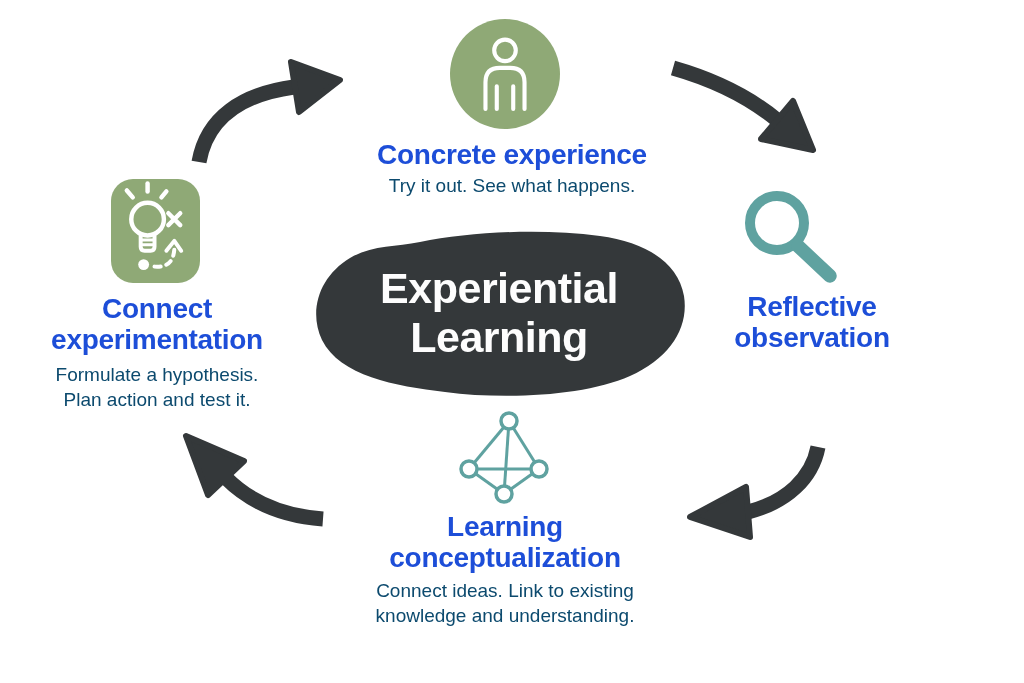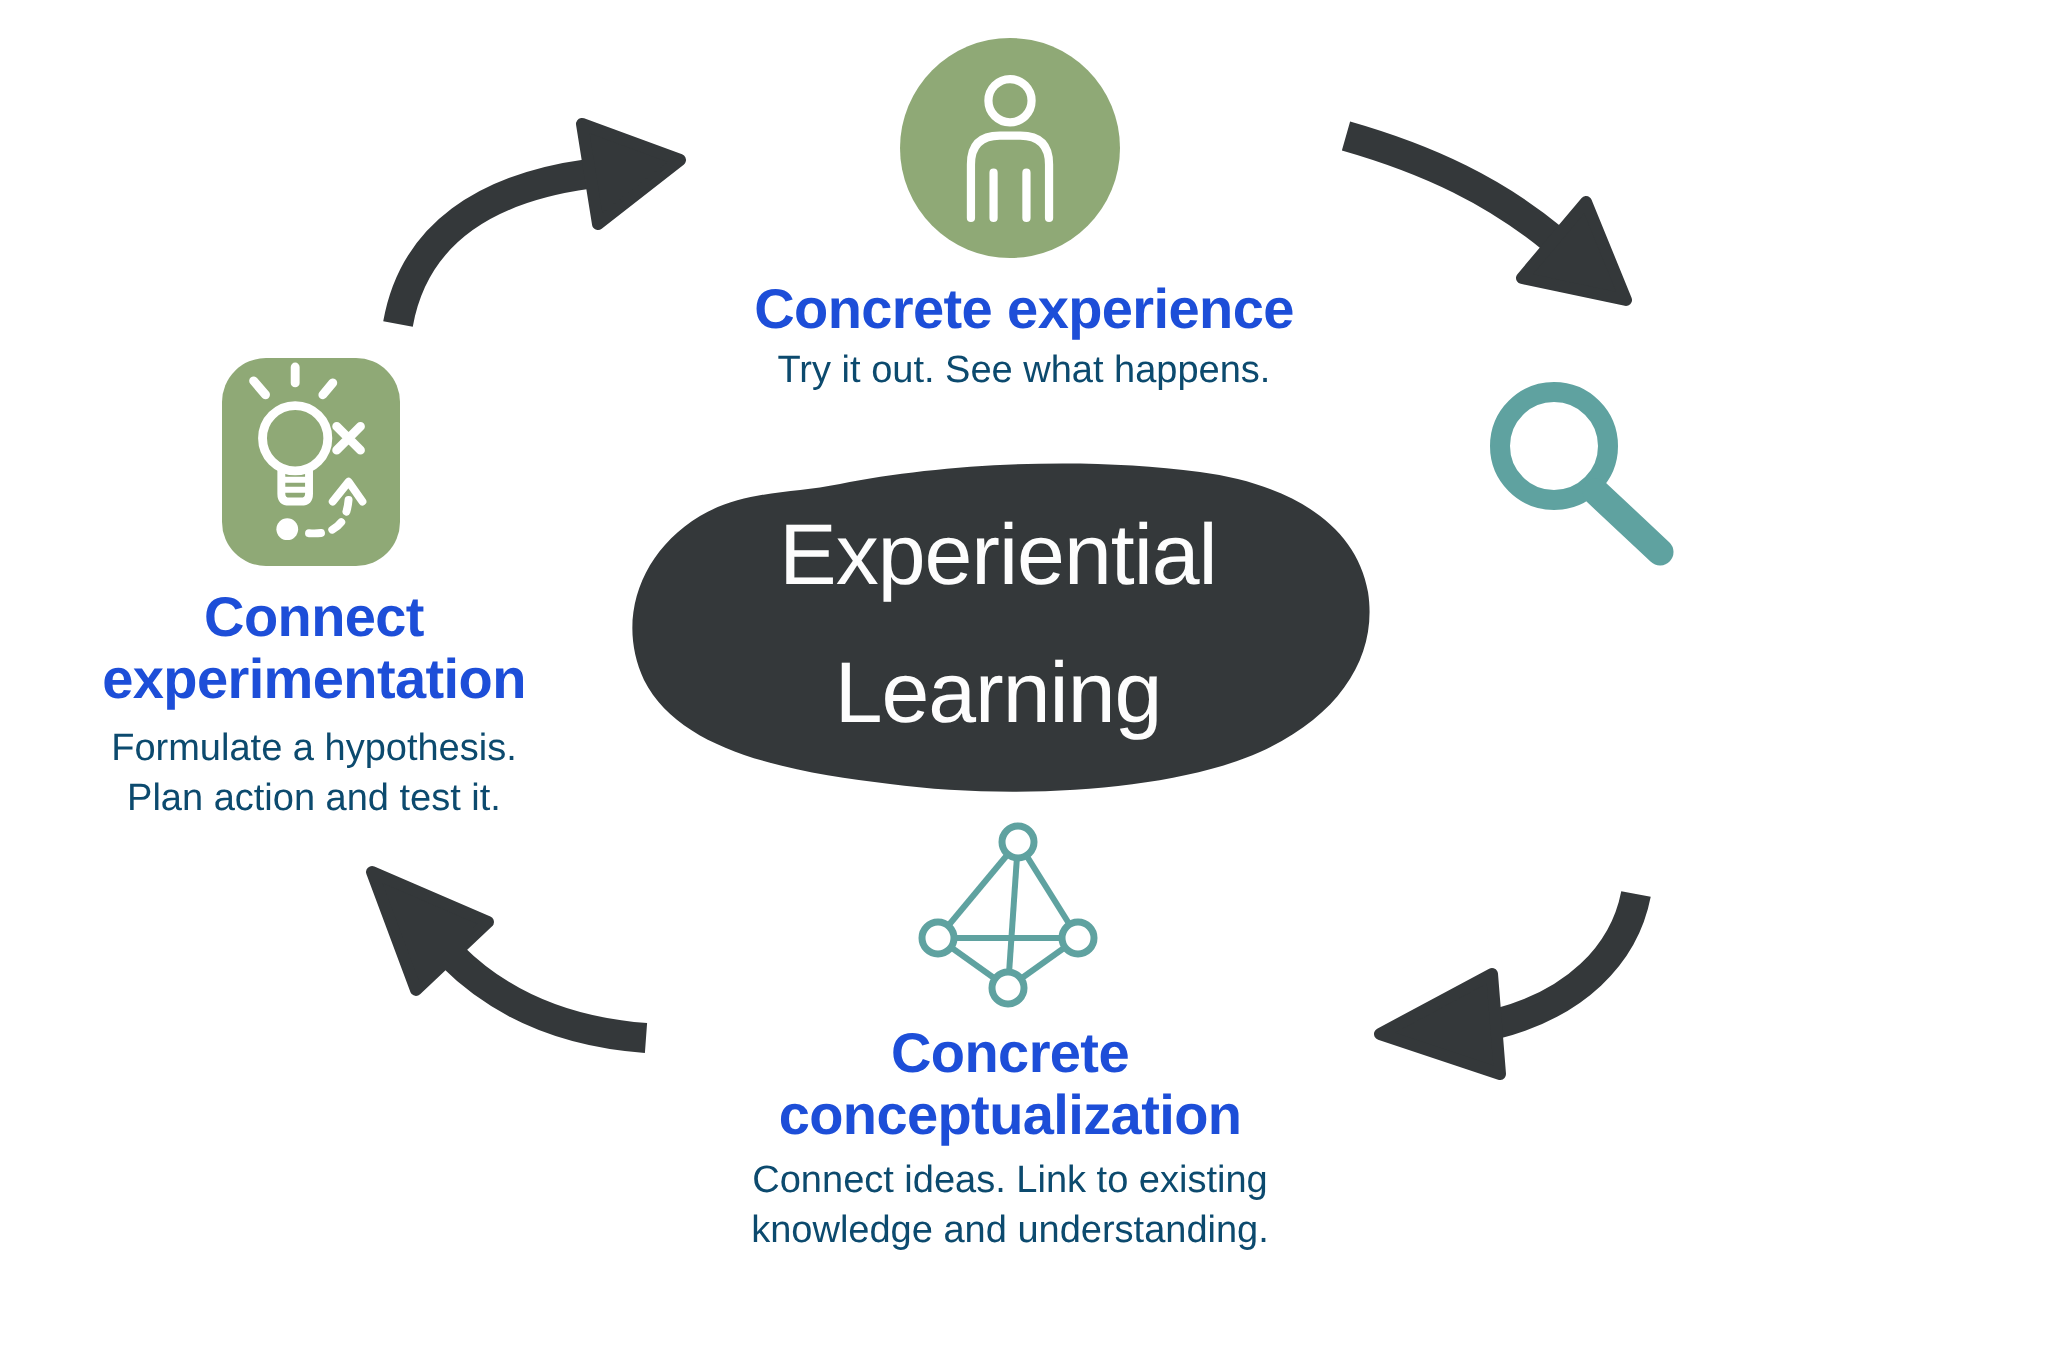--- a/index.html
+++ b/index.html
@@ -30,22 +30,22 @@
     font-size:19px; line-height:24.5px;
   }
   .text-top .stage-desc { margin-top:4px; }
   .text-left .stage-desc { padding:0 15px; }
   .text-bottom .stage-desc { margin-top:6px; }
 
   .blob-wrap { position:absolute; left:310px; top:228px; width:378px; height:170px; }
   .blob-wrap svg { position:absolute; left:0; top:0; }
   .blob-label {
     position:absolute; inset:0; display:flex; align-items:center; justify-content:center;
-    text-align:center; color:#fdfdfd; font-weight:400;
-    font-size:43px; line-height:69px; letter-spacing:-0.5px;
+    text-align:center; color:#fdfdfd; font-weight:700;
+    font-size:43px; line-height:49px; letter-spacing:-0.5px;
     padding:0 46px;
   }
   .white-stroke { stroke:#ffffff; fill:none; stroke-linecap:round; stroke-linejoin:round; }
   .teal-stroke { stroke:#5fa2a0; fill:none; stroke-linecap:round; }
 </style>
 </head>
 <body>
 
 <div class="canvas">
 
@@ -89,20 +89,21 @@
     <p class="stage-desc">Try it out. See what happens.</p>
   </div>
 
   <div class="abs" style="left:741px; top:186px;">
     <svg width="100" height="100" viewBox="0 0 100 100">
       <circle class="teal-stroke" cx="36" cy="37" r="27" stroke-width="10"></circle>
       <line class="teal-stroke" x1="57" y1="60" x2="89" y2="90" stroke-width="13.5"></line>
     </svg>
   </div>
   <div class="text-block text-right" style="left:692px; top:291px; width:240px;">
+    <h2 class="stage-title">Reflective observation</h2>
   </div>
 
   <div class="abs" style="left:450px; top:406px;">
     <svg width="110" height="100" viewBox="0 0 110 100">
       <g stroke="#5fa2a0" stroke-width="3" fill="none">
         <line x1="59" y1="15" x2="19" y2="63"></line>
         <line x1="59" y1="15" x2="89" y2="63"></line>
         <line x1="59" y1="15" x2="54" y2="88"></line>
         <line x1="19" y1="63" x2="89" y2="63"></line>
         <line x1="19" y1="63" x2="54" y2="88"></line>
@@ -110,21 +111,21 @@
       </g>
       <g stroke="#5fa2a0" stroke-width="3.5" fill="#ffffff">
         <circle cx="59" cy="15" r="8"></circle>
         <circle cx="19" cy="63" r="8"></circle>
         <circle cx="89" cy="63" r="8"></circle>
         <circle cx="54" cy="88" r="8"></circle>
       </g>
     </svg>
   </div>
   <div class="text-block text-bottom" style="left:355px; top:511px; width:300px;">
-    <h2 class="stage-title">Concrete conceptualization</h2>
+    <h2 class="stage-title">Learning conceptualization</h2>
     <p class="stage-desc">Connect ideas. Link to existing knowledge and understanding.</p>
   </div>
 
   <div class="icon-badge badge-rounded" style="left:111px; top:179px; width:89px; height:104px;">
     <svg width="90" height="104" viewBox="0 0 90 104">
 
       <path class="white-stroke" stroke-width="4.5" d="M 37,12 L 37,4"></path>
       <path class="white-stroke" stroke-width="4.5" d="M 22,18 L 16,11"></path>
       <path class="white-stroke" stroke-width="4.5" d="M 51,18 L 56,12"></path>
 

